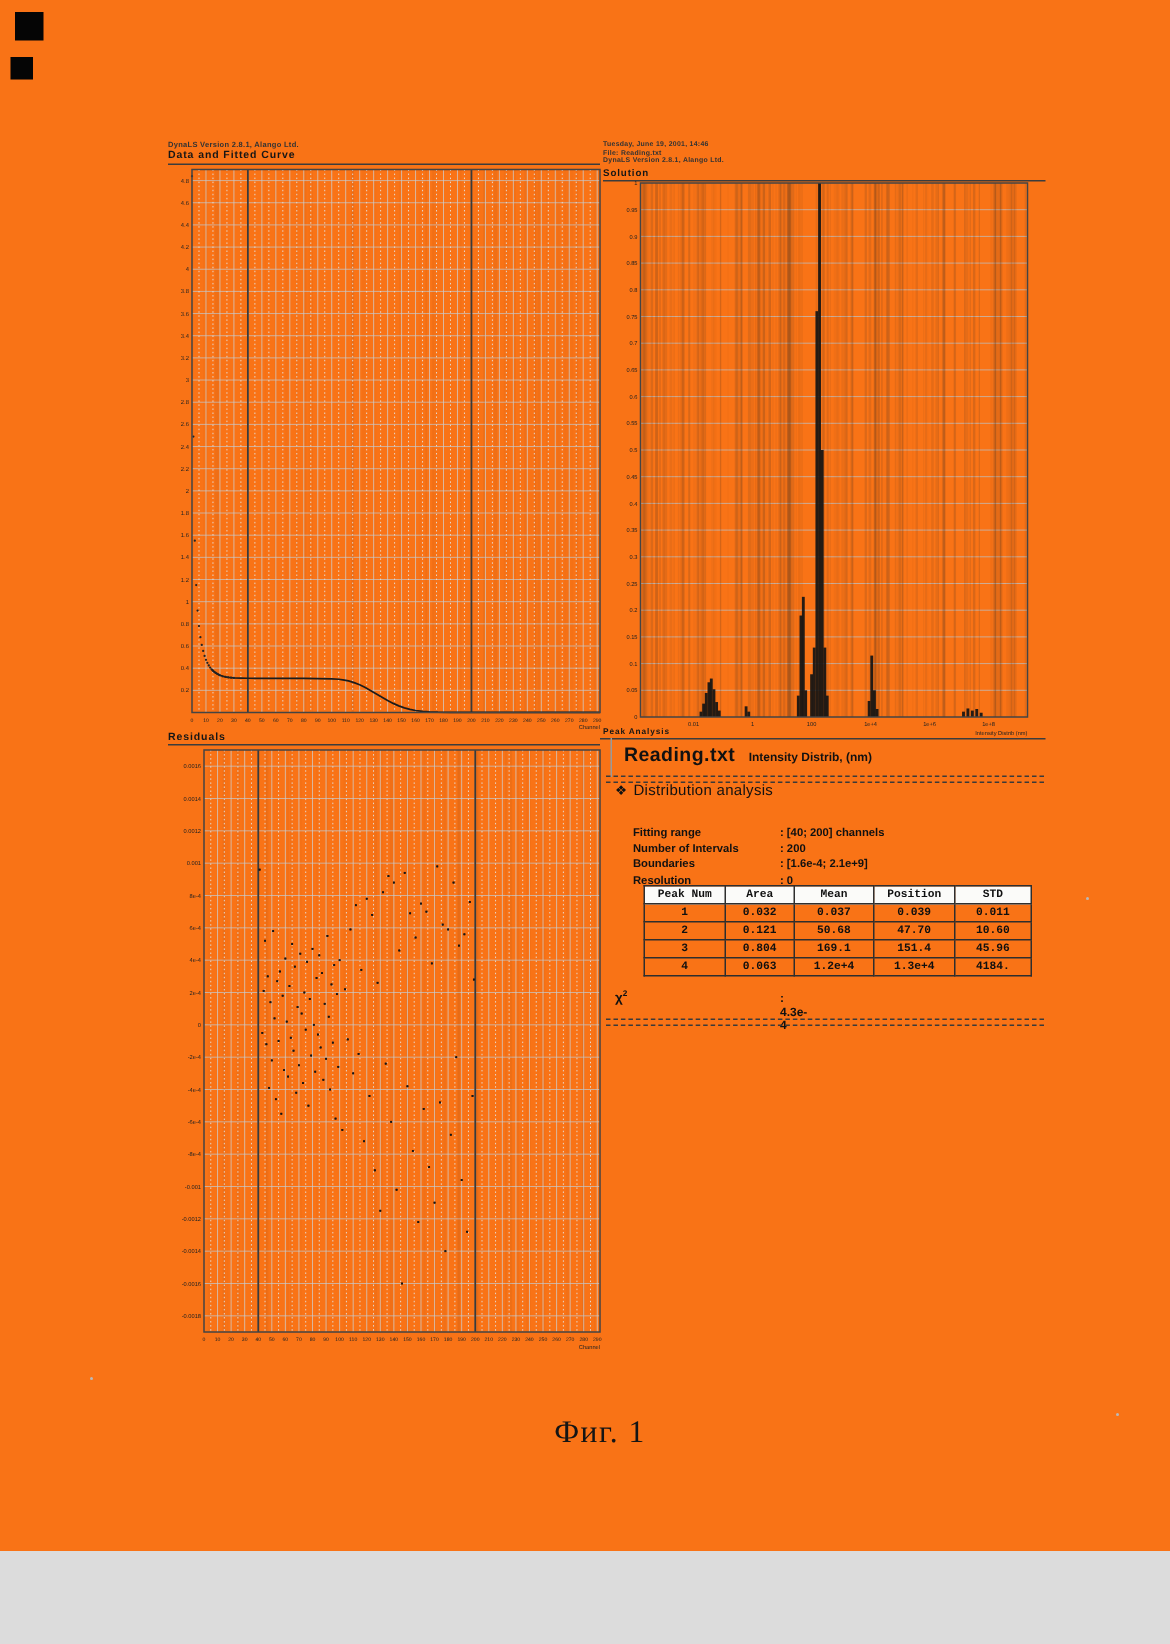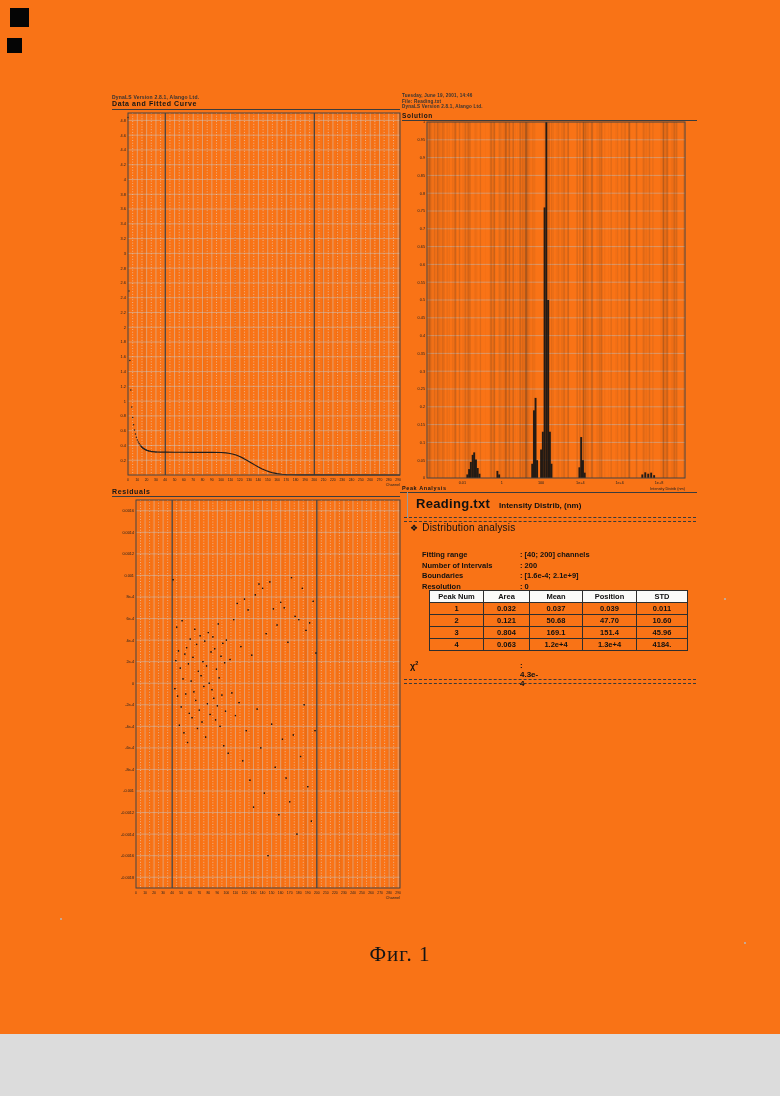--- a/index.html
+++ b/index.html
@@ -25,21 +25,21 @@
   .reading .fname{font-size:13px;font-weight:700;letter-spacing:.3px;}
   .reading .fsub{font-size:8px;font-weight:700;margin-left:9px;}
   .dashsep{position:absolute;left:404px;width:292px;height:3px;
            border-top:1px dashed #3a3a3a;border-bottom:1px dashed #3a3a3a;}
   .ds1{top:517px;} .ds2{top:679px;}
   .dist-title{position:absolute;left:410px;top:522px;font-size:10px;font-weight:400;letter-spacing:.2px;}
   .dist-title .bullet{font-size:9px;margin-right:4px;}
   .fields{position:absolute;left:422px;top:538px;font-size:7.5px;font-weight:700;line-height:10.5px;margin-top:12px;}
   .flabel{display:inline-block;width:98px;}
   .ptable{position:absolute;left:429px;top:590px;border-collapse:collapse;table-layout:fixed;
-          font-size:7.5px;color:#101010;}
+          font-size:7.5px;color:#101010;font-family:Liberation Mono, monospace;}
   .ptable td,.ptable th{border:1px solid #2e2e2e;text-align:center;padding:0;height:11px;
           font-weight:700;white-space:nowrap;}
   .ptable th{background:#fbfbf9;}
   .chi{position:absolute;left:410px;top:660px;font-size:9px;font-weight:700;}
   .chi sup{font-size:5.5px;}
   .chi .chival{position:absolute;left:110px;top:1px;font-size:8px;}
   .caption{position:absolute;left:300px;top:942px;width:200px;text-align:center;
            font-family:"Liberation Serif",serif;font-size:21px;color:#151515;letter-spacing:1px;}
   .speck{position:absolute;background:#b9b9b9;width:2px;height:2px;border-radius:1px;}
   svg{position:absolute;overflow:visible;}

